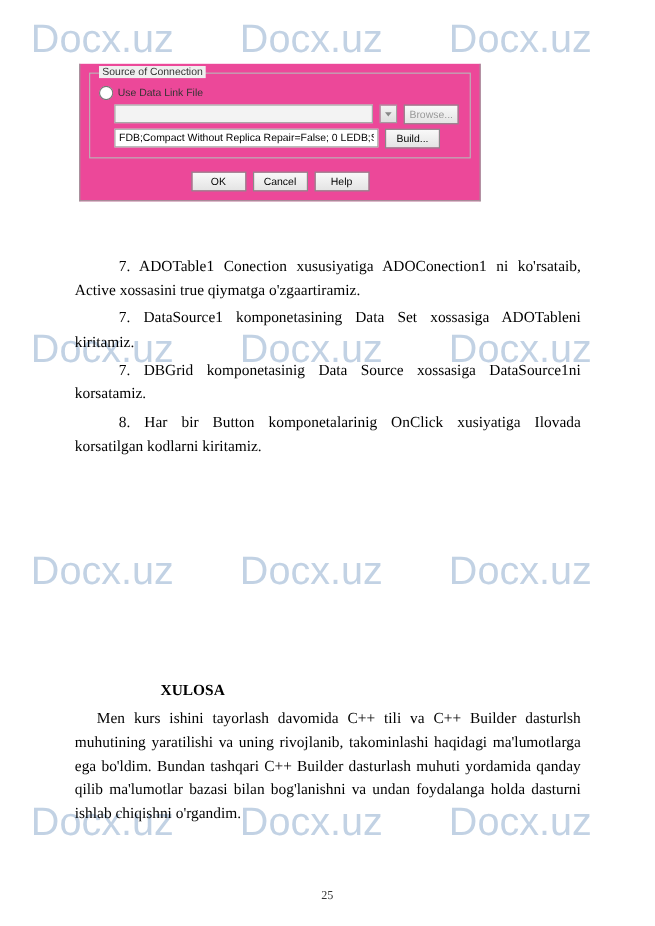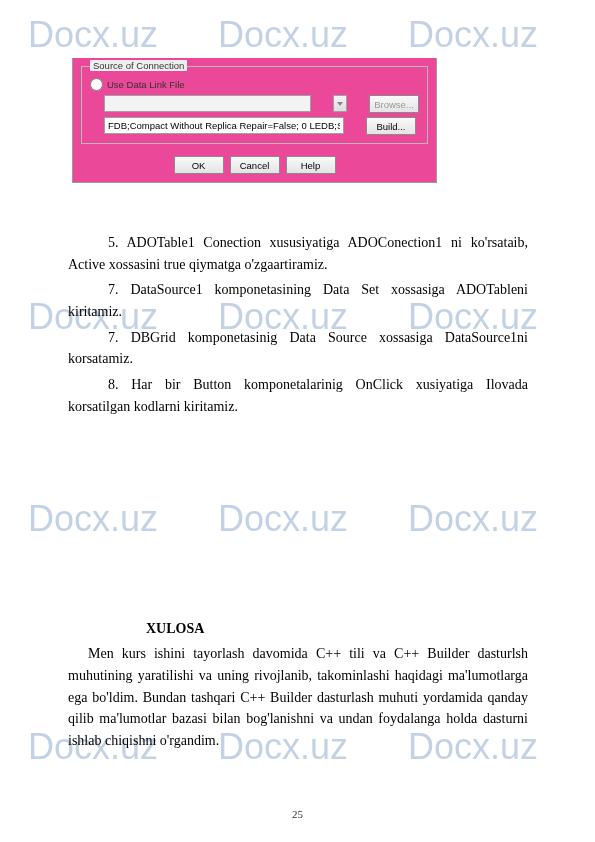--- a/index.html
+++ b/index.html
@@ -106,21 +106,21 @@
       font-family: Tahoma, Arial, sans-serif;
       font-size: 9.5px;
       color: #333;
       margin: 3px 0;
     }
     .radio-row input[type="radio"] {
       margin: 0;
     }
     .input-row {
       display: flex;
-      gap: 22px;
+      gap: 6px;
       margin-top: 4px;
       margin-left: 14px;
     }
     .text-input {
       font-family: Tahoma, Arial, sans-serif;
       font-size: 9.5px;
       padding: 1px 3px;
       border: 1px solid #a0a0a0;
       background: #fff;
       height: 17px;
@@ -238,21 +238,21 @@
 
     <div class="bottom-row">
       <button class="small-btn">OK</button>
       <button class="small-btn">Cancel</button>
       <button class="small-btn">Help</button>
     </div>
   </div>
 </div>
 
 <div class="content">
-  <p class="para indent">5. ADOTable1 Conection xususiyatiga ADOConection1 ni ko'rsataib, Active xossasini true qiymatga o'zgaartiramiz.</p>
+  <p class="para indent">7. ADOTable1 Conection xususiyatiga ADOConection1 ni ko'rsataib, Active xossasini true qiymatga o'zgaartiramiz.</p>
   <p class="para indent">7. DataSource1 komponetasining Data Set xossasiga ADOTableni kiritamiz.</p>
   <p class="para indent">7. DBGrid komponetasinig Data Source xossasiga DataSource1ni korsatamiz.</p>
   <p class="para indent">8. Har bir Button komponetalarinig OnClick xusiyatiga Ilovada korsatilgan kodlarni kiritamiz.</p>
 
   <p class="para xulosa">XULOSA</p>
   <p class="para" style="text-indent:20px">Men kurs ishini tayorlash davomida C++ tili va C++ Builder dasturlsh muhutining yaratilishi va uning rivojlanib, takominlashi haqidagi ma'lumotlarga ega bo'ldim. Bundan tashqari C++ Builder dasturlash muhuti yordamida qanday qilib ma'lumotlar bazasi bilan bog'lanishni va undan foydalanga holda dasturni ishlab chiqishni o'rgandim.</p>
 </div>
 
 <div class="page-num">25</div>
 

